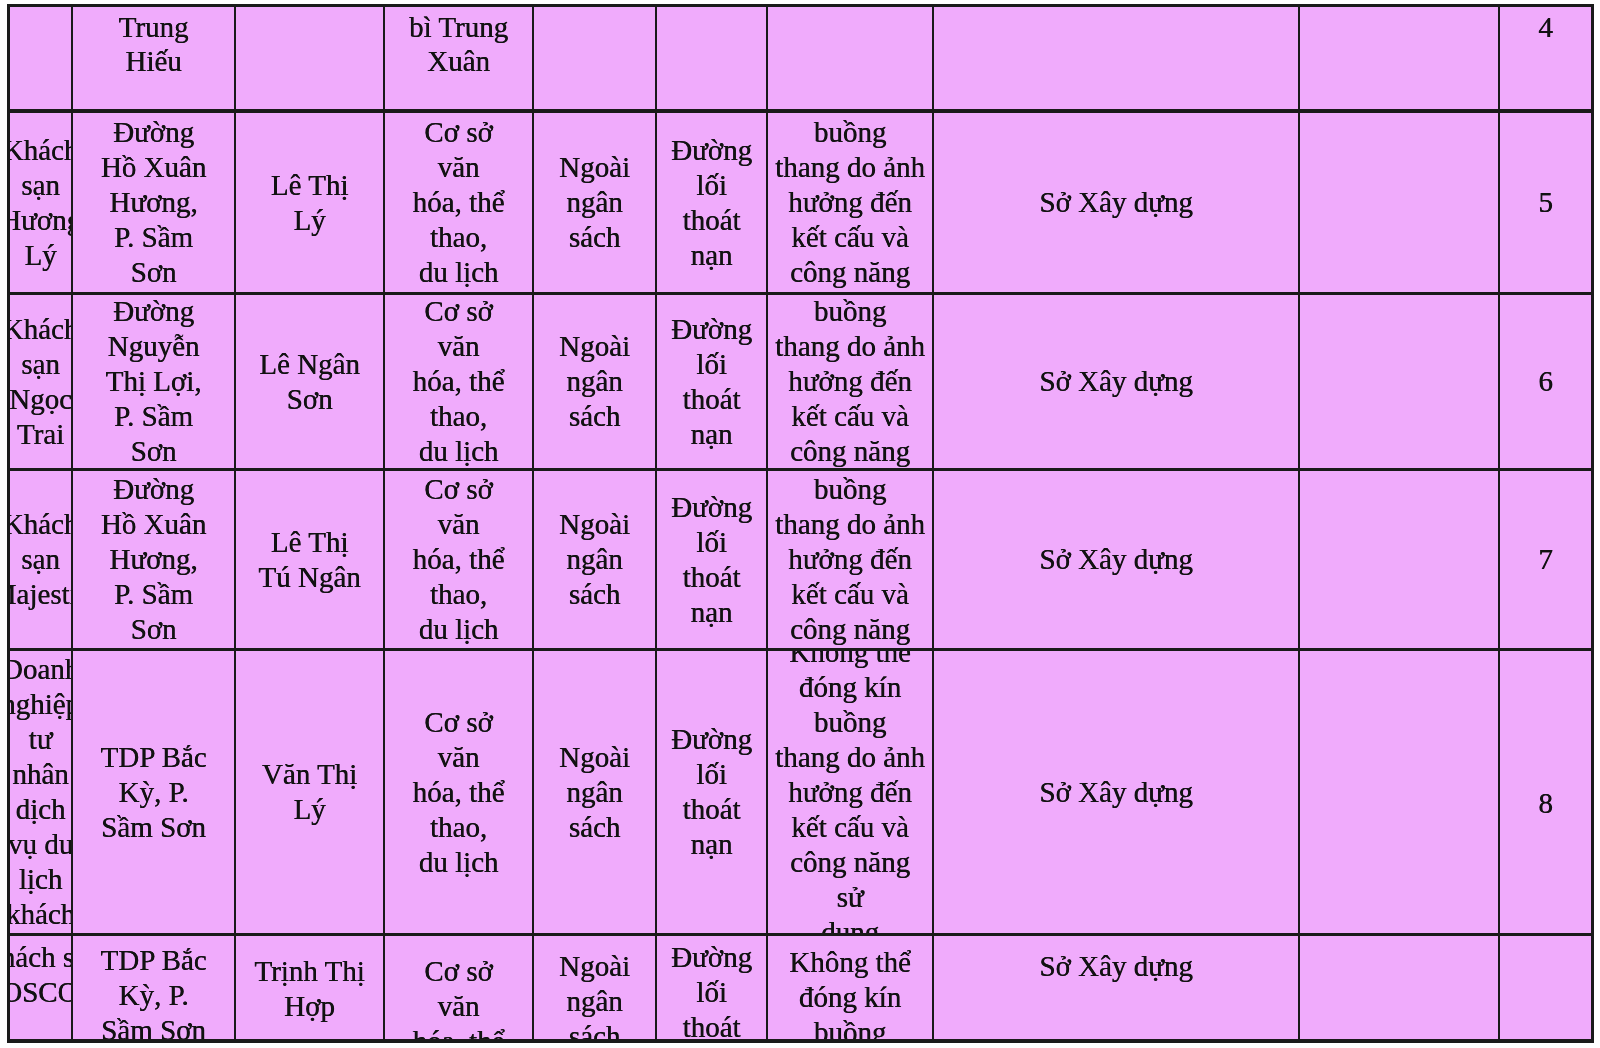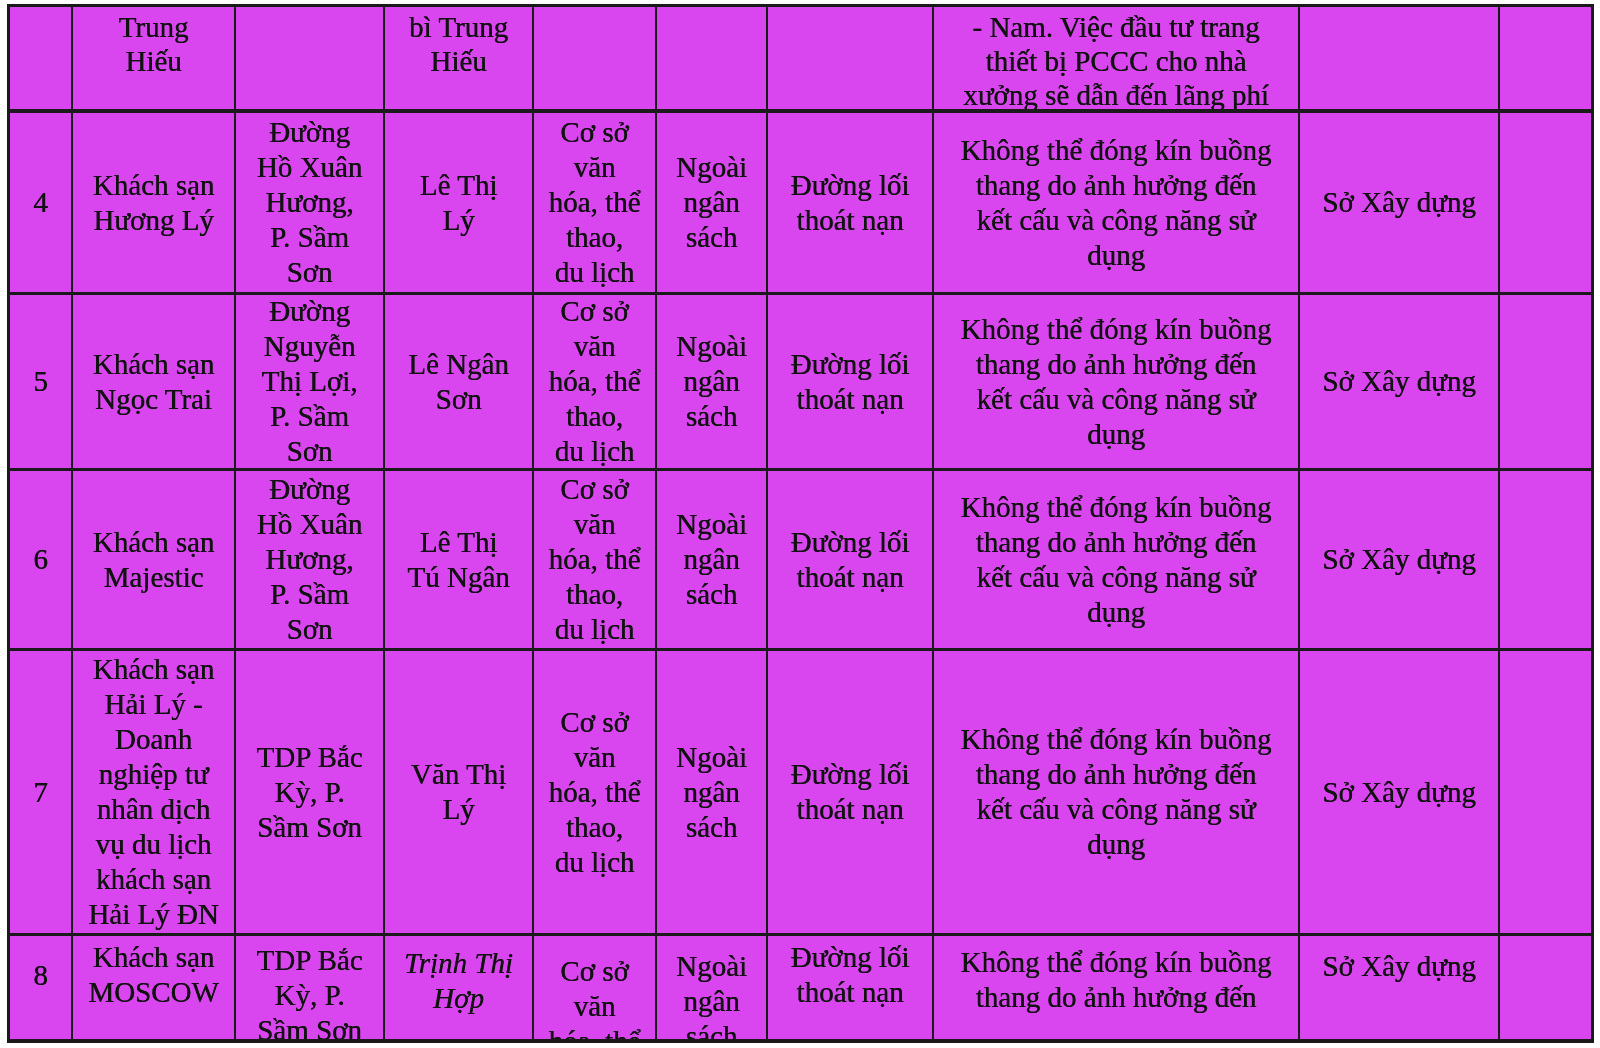--- a/index.html
+++ b/index.html
@@ -9,21 +9,21 @@
     color:#121212;
   }
   .tbl{
     position:absolute;left:7px;top:4px;
     display:grid;
     grid-template-columns:63px 163px 149px 149px 123px 111px 166px 366px 200px 91px;
     grid-template-rows:106px 182px 176px 180px 285px 103px;
     border:3px solid #1a1a1a;
     border-bottom-width:4px;
     box-sizing:content-box;
-    background:#d946ef;
+    background:#f0abfc;
   }
   .cell{
     border-right:2px solid #1a1a1a;
     border-bottom:3px solid #1a1a1a;
     display:flex;align-items:center;justify-content:center;
     text-align:center;
     font-size:29px;line-height:35px;
     white-space:pre-line;
     box-sizing:border-box;
     padding:0 6px;
@@ -31,44 +31,41 @@
     text-shadow:0.4px 0 0 currentColor;
   }
   .cell:nth-child(10n){border-right:none;}
   
   .cell:nth-child(-n+10){align-items:flex-start;padding-top:3px;border-bottom-width:4px;line-height:34px;}
   
   .cell:nth-child(n+51){border-bottom:none;align-items:flex-start;}
   .r8c0{padding-top:22px;}
   .r8c1{padding-top:4px;}
   .r8c2{padding-top:7px;}
-  .r8c3{padding-top:10px;font-style:italic;}
+  .r8c3{padding-top:18px;}
   .r8c4{padding-top:18px;}
   .r8c5{padding-top:13px;}
   .r8c6{padding-top:4px;}
   .r8c7{padding-top:9px;}
   .r8c8{padding-top:13px;}
 </style>
 </head>
 <body>
 
 <div class="tbl">
 
   <div class="cell"></div>
   <div class="cell">Trung
 Hiếu</div>
   <div class="cell"></div>
   <div class="cell">bì Trung
-Hiếu</div>
-  <div class="cell"></div>
-  <div class="cell"></div>
-  <div class="cell"></div>
-  <div class="cell">- Nam. Việc đầu tư trang
-thiết bị PCCC cho nhà
-xưởng sẽ dẫn đến lãng phí</div>
+Xuân</div>
+  <div class="cell"></div>
+  <div class="cell"></div>
+  <div class="cell"></div>
   <div class="cell"></div>
   <div class="cell"></div>
 
   <div class="cell">4</div>
   <div class="cell">Khách sạn
 Hương Lý</div>
   <div class="cell">Đường
 Hồ Xuân
 Hương,
 P. Sầm

